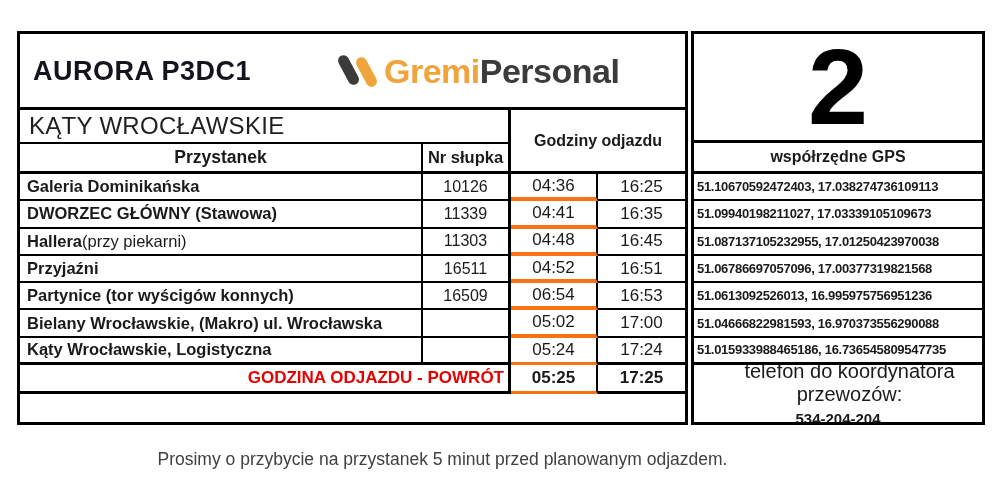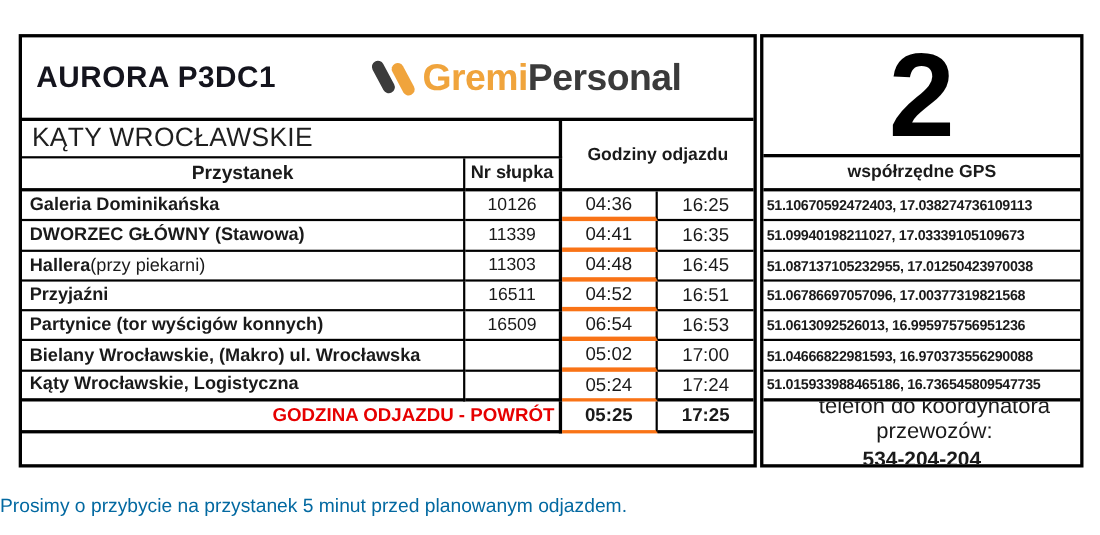--- a/index.html
+++ b/index.html
@@ -57,24 +57,24 @@
     border:3px solid #000;box-sizing:border-box;background:#fff;
     display:grid;grid-template-columns:1fr;
     grid-template-rows:109px 31px repeat(7,27.3px) auto;
   }
   .route-number{border-bottom:3px solid #000;justify-content:center;
     font-size:108px;font-weight:bold;line-height:1;color:#000;}
   .gps-h{border-bottom:3px solid #000;justify-content:center;font-weight:bold;font-size:16px;}
   .gps{border-bottom:2px solid #000;padding-left:3px;font-weight:bold;font-size:13px;letter-spacing:-.3px;}
   .phone-cell{flex-direction:column;justify-content:center;gap:4px;white-space:normal;text-align:center;}
   .phone-line1{font-size:20px;margin-left:23px;}
-  .phone-line2{font-size:19px;font-weight:bold;}
+  .phone-line2{font-size:15px;font-weight:bold;}
 
-  .footer-note{position:absolute;left:0;top:449px;width:885px;text-align:left;
-    font-size:17.5px;color:#0369a1;}
+  .footer-note{position:absolute;left:0;top:449px;width:885px;text-align:center;
+    font-size:17.5px;color:#404040;}
 </style>
 </head>
 <body>
 
 <div class="sheet">
 
   <div class="left-box">
 
     <div class="cell row-title">
       <div class="brand-title">AURORA P3DC1</div>

